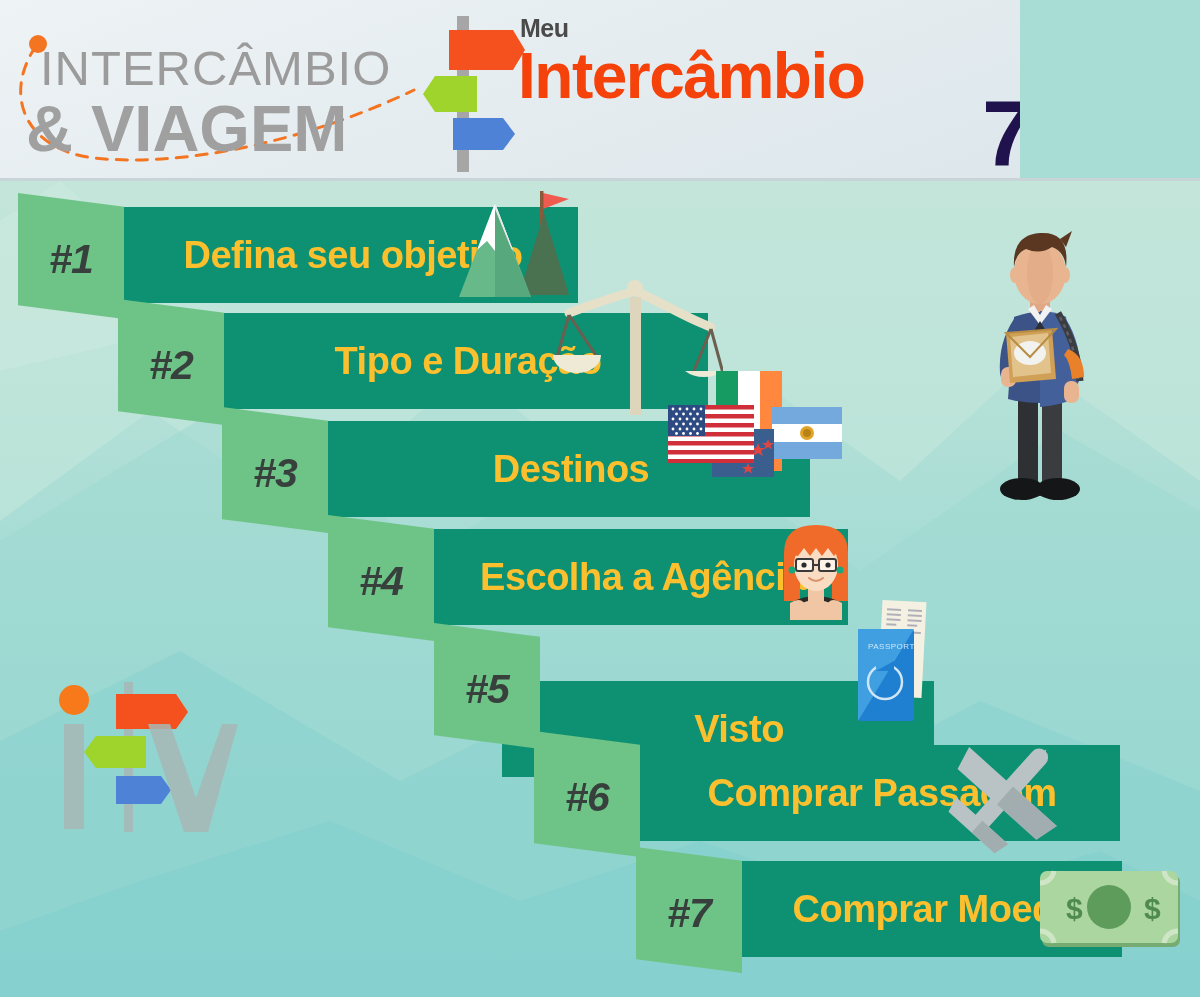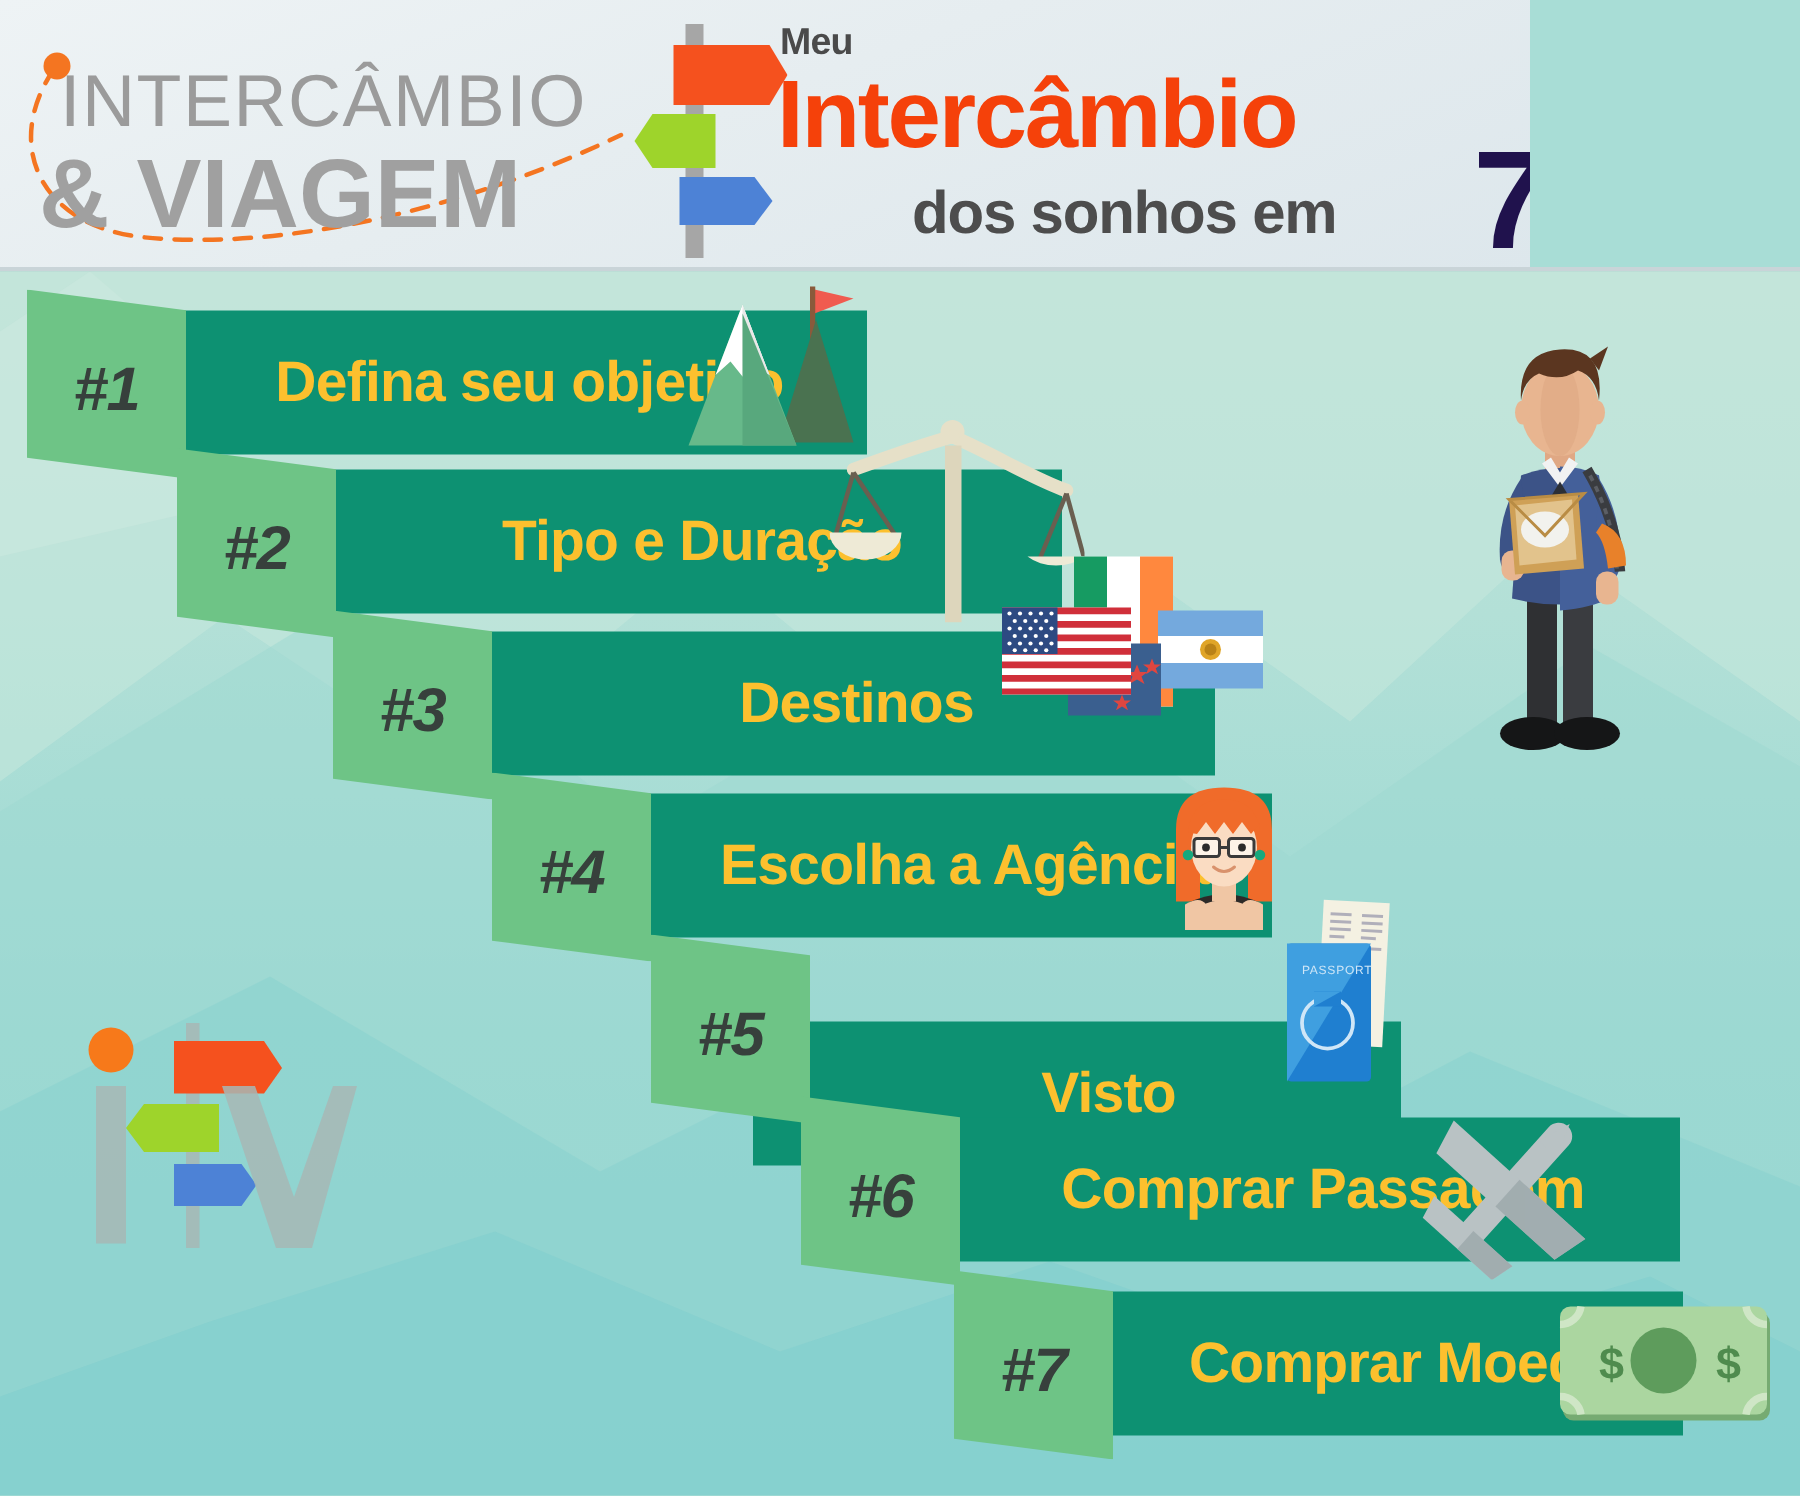--- a/index.html
+++ b/index.html
@@ -128,21 +128,20 @@
   <svg id="logo-signpost" viewBox="0 0 120 160">
     <rect x="52" y="4" width="12" height="156" fill="#a6a6a6"></rect>
     <polygon points="44,18 108,18 120,38 108,58 44,58" fill="#f5511e"></polygon>
     <polygon points="72,64 72,100 30,100 18,82 30,64" fill="#9ed42b"></polygon>
     <polygon points="48,106 98,106 110,122 98,138 48,138" fill="#4d82d6"></polygon>
   </svg>
 
   <div id="headline">
     <div class="hl-meu">Meu</div>
     <div class="hl-main">Intercâmbio</div>
-    <div class="hl-sub">dos sonhos em</div>
     <div class="hl-seven">7</div>
   </div>
 </div>
 <div id="header-rule"></div>
 
 <div id="canvas">
 
   <svg id="bg-shapes" viewBox="0 0 1200 816" preserveAspectRatio="none">
     <polygon points="0,0 1200,0 1200,300 1030,180 900,300 760,200 640,330 470,190 300,330 150,230 0,340" fill="#c6e7dc" opacity="0.55"></polygon>
     <polygon points="0,360 230,220 430,370 650,240 860,390 1060,250 1200,330 1200,816 0,816" fill="#9fd8d2" opacity="0.55"></polygon>

